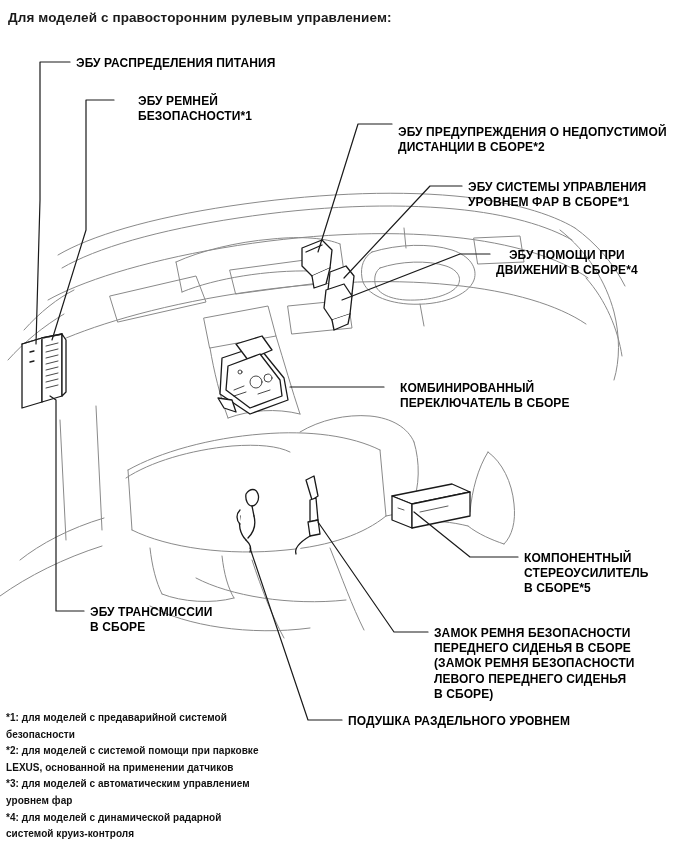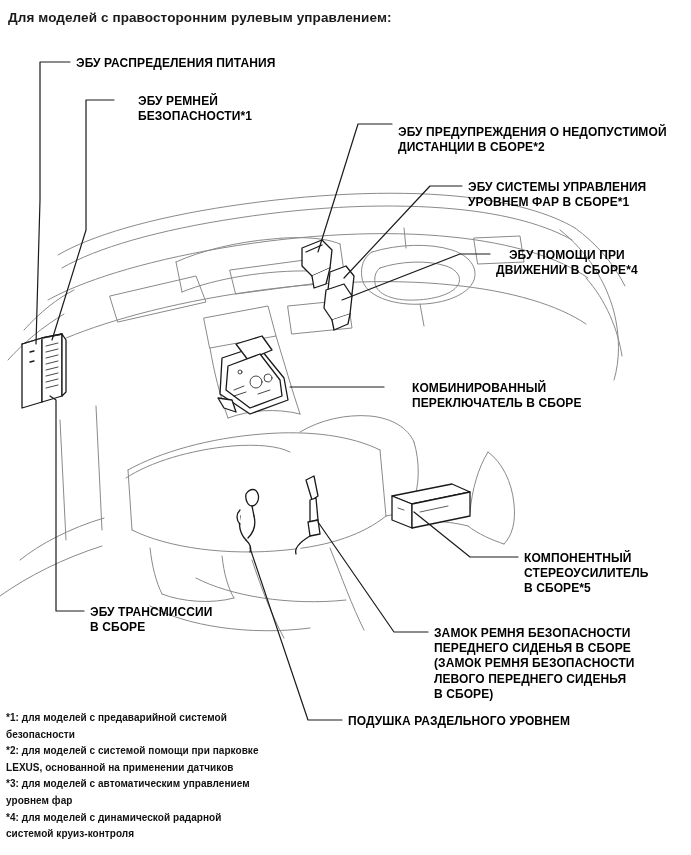--- a/index.html
+++ b/index.html
@@ -223,21 +223,21 @@
 
   <div class="callout" style="left: 76px; top: 56px;">ЭБУ РАСПРЕДЕЛЕНИЯ ПИТАНИЯ</div>
   <div class="callout" style="left: 138px; top: 94px;">ЭБУ РЕМНЕЙ
 БЕЗОПАСНОСТИ*1</div>
   <div class="callout" style="left: 398px; top: 118px; margin-top: 7px;">ЭБУ ПРЕДУПРЕЖДЕНИЯ О НЕДОПУСТИМОЙ
 ДИСТАНЦИИ В СБОРЕ*2</div>
   <div class="callout" style="left: 468px; top: 180px;">ЭБУ СИСТЕМЫ УПРАВЛЕНИЯ
 УРОВНЕМ ФАР В СБОРЕ*1</div>
   <div class="callout" style="left: 496px; top: 248px; text-align: center;">ЭБУ ПОМОЩИ ПРИ
 ДВИЖЕНИИ В СБОРЕ*4</div>
-  <div class="callout" style="left: 412px; top: 381px;">КОМБИНИРОВАННЫЙ
+  <div class="callout" style="left: 400px; top: 381px;">КОМБИНИРОВАННЫЙ
 ПЕРЕКЛЮЧАТЕЛЬ В СБОРЕ</div>
   <div class="callout" style="left: 524px; top: 551px;">КОМПОНЕНТНЫЙ
 СТЕРЕОУСИЛИТЕЛЬ
 В СБОРЕ*5</div>
   <div class="callout" style="left: 90px; top: 605px;">ЭБУ ТРАНСМИССИИ
 В СБОРЕ</div>
   <div class="callout" style="left: 434px; top: 626px;">ЗАМОК РЕМНЯ БЕЗОПАСНОСТИ
 ПЕРЕДНЕГО СИДЕНЬЯ В СБОРЕ
 (ЗАМОК РЕМНЯ БЕЗОПАСНОСТИ
 ЛЕВОГО ПЕРЕДНЕГО СИДЕНЬЯ

